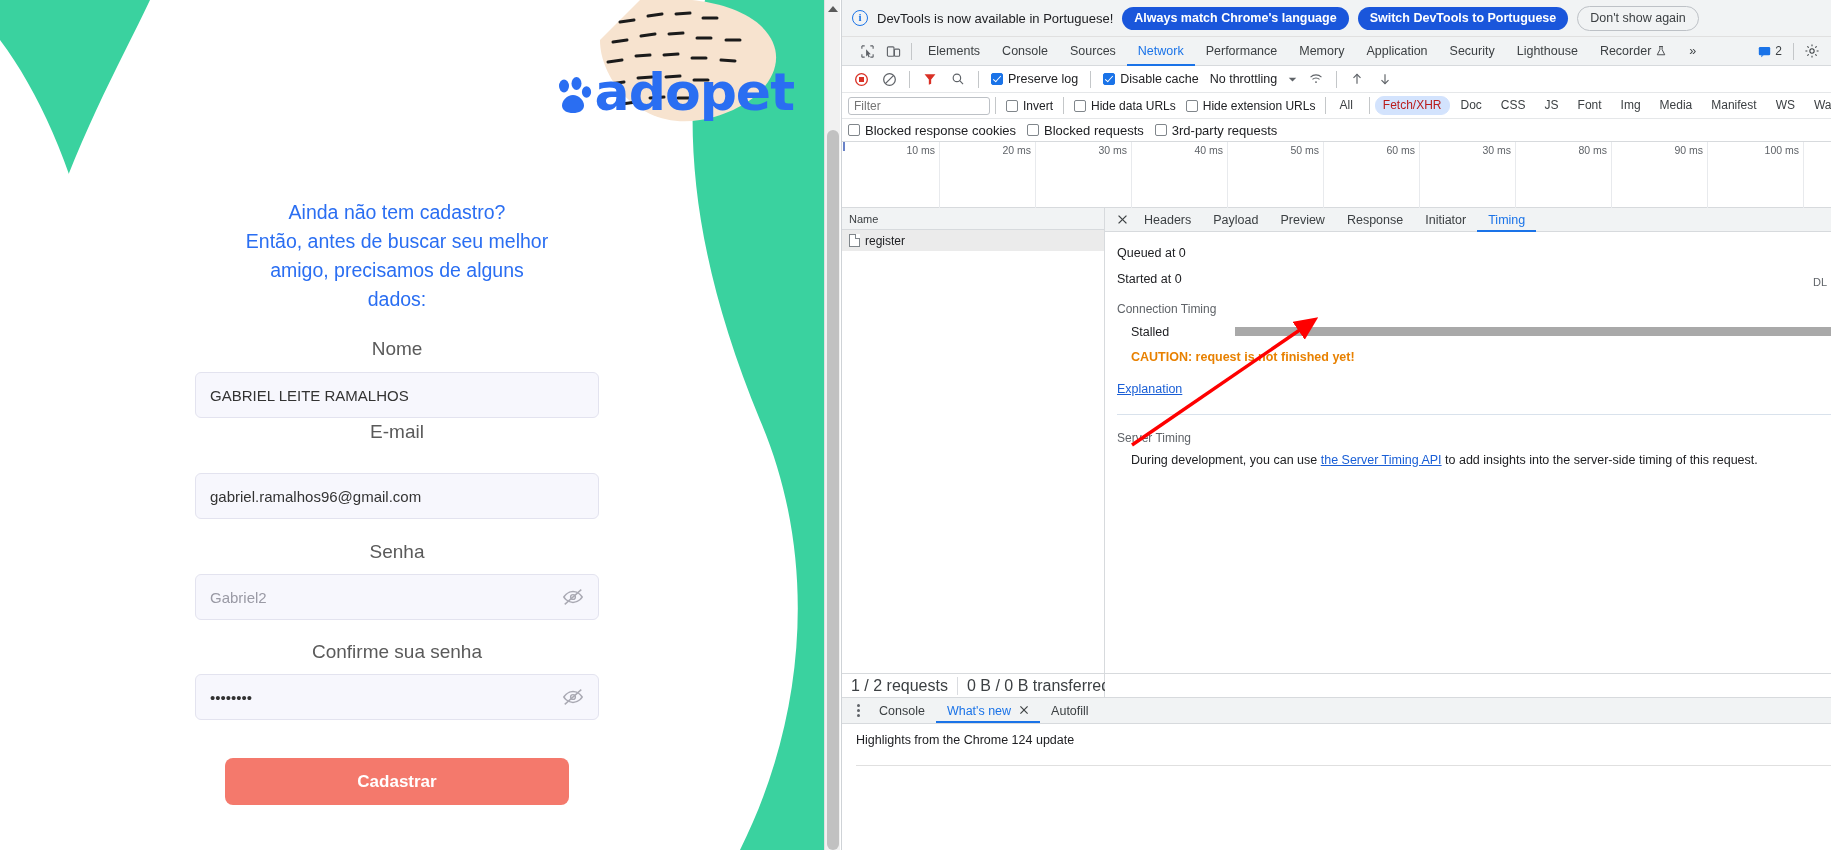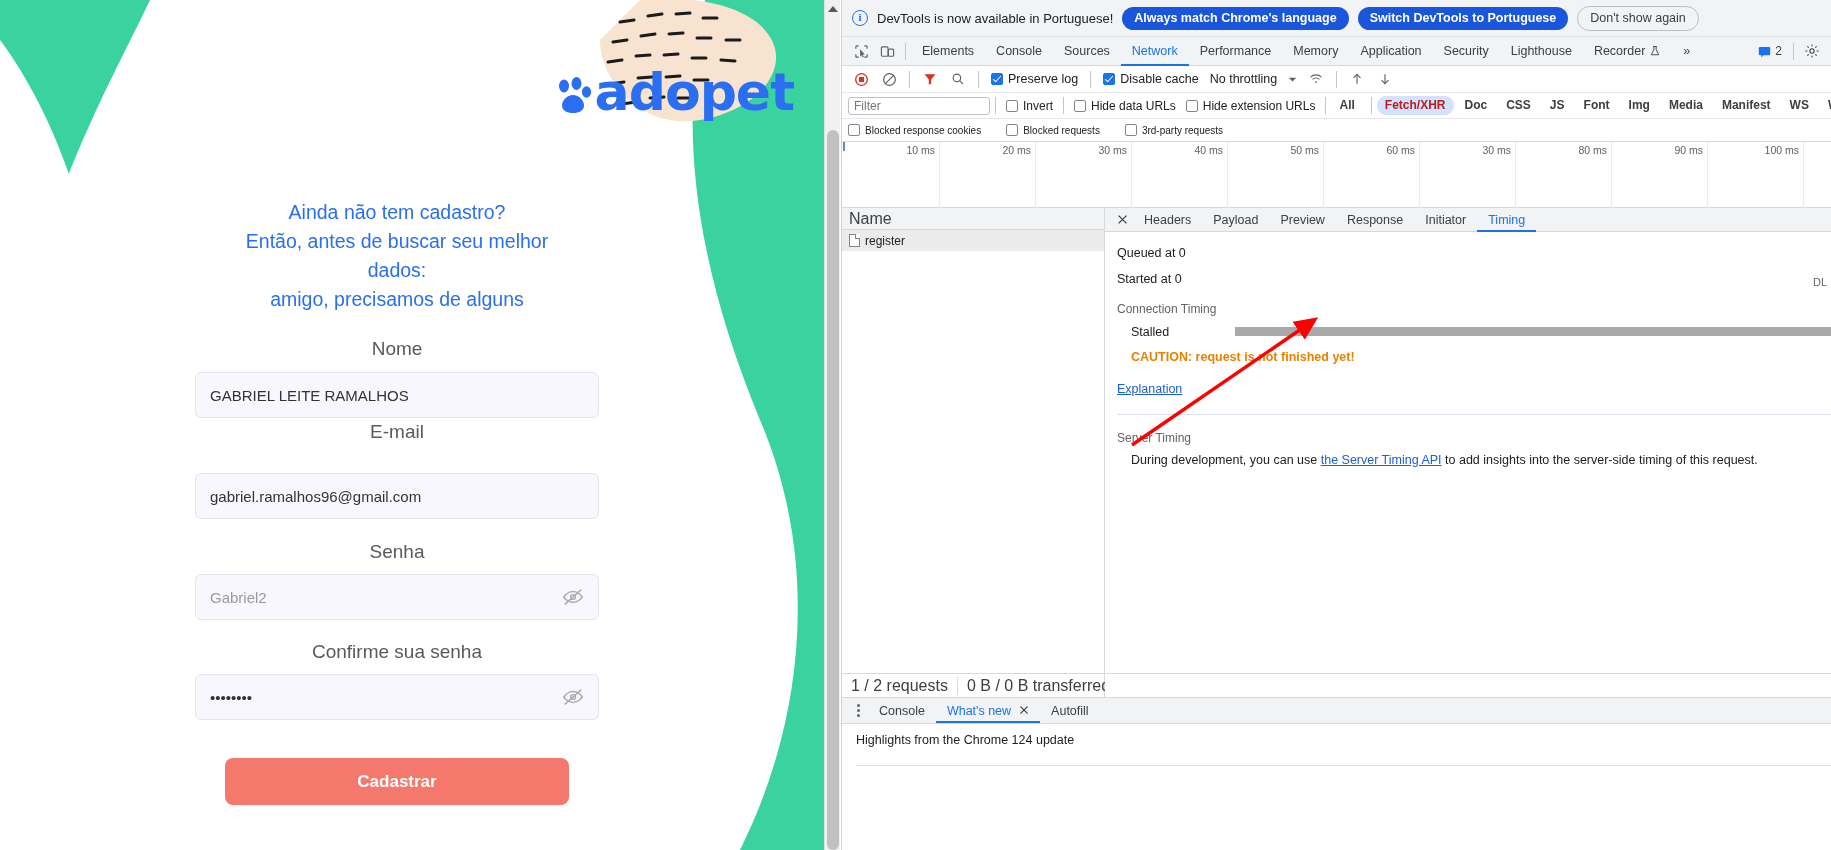--- a/index.html
+++ b/index.html
@@ -99,21 +99,21 @@
   .pill {
     border-radius: 14px; padding: 3px 12px 4px; font-size: 12.5px;
     cursor: pointer; white-space: nowrap; line-height: 16px;
   }
   .pill.primary { background: #1a56db; color: #fff; font-weight: bold; border: none; }
   .pill.ghost { background: transparent; color: #3c4043; border: 1px solid #bdc1c6; }
 
   
   #dt-tabbar {
     height: 29px; background: #f1f3f4; border-bottom: 1px solid #d7dadd;
-    padding-left: 6px; font-size: 12.5px; gap: 0;
+    padding-left: 12px; font-size: 12.5px; gap: 0;
   }
   .dt-tab {
     padding: 0 11px; height: 29px; line-height: 29px; color: #3c4043; cursor: pointer;
     white-space: nowrap;
   }
   .dt-tab.active { color: #1a73e8; box-shadow: inset 0 -2px 0 #1a73e8; }
   .tb-icon { width: 26px; height: 29px; display:flex; align-items:center; justify-content:center; cursor:pointer; }
   .vsep { width: 1px; height: 17px; background: #c4c7c9; margin: 0 5px; flex: 0 0 auto; }
 
   
@@ -140,48 +140,47 @@
   }
   #filter-input {
     width: 142px; height: 18px; border: 1px solid #bdc1c6; border-radius: 3px;
     padding: 0 5px; font-size: 12px; color: #5f6368; background: #fff;
     font-family: "Liberation Sans", sans-serif;
   }
   .chip {
     padding: 1px 7px 2px; border-radius: 9px; cursor: pointer;
     white-space: nowrap; color: #3c4043; font-size: 12px; margin-right: 3px;
     border: 1px solid transparent;
-    font-weight: bold;
   }
   .chip.on { background: #d3e3fd; color: #b91c1c; border-color: #d3e3fd; }
 
   
   #blocked-row {
     height: 23px; background: #fff; border-bottom: 1px solid #d7dadd;
-    padding-left: 6px; font-size: 10px; gap: 20px;
+    padding-left: 6px; font-size: 13px; gap: 6px;
   }
 
   
   #overview {
     height: 66px; background: #fff; border-bottom: 1px solid #d7dadd; position: relative;
   }
   #overview .tick {
     position: absolute; top: 0; height: 66px; border-right: 1px solid #e8eaed;
     font-size: 10.5px; color: #5f6368; text-align: right; padding-right: 4px; padding-top: 2px;
   }
   #overview .left-edge {
     position: absolute; left: 1px; top: 0; width: 2px; height: 9px; background: #6a83c8;
   }
 
   
   #panes { display: flex; height: 466px; border-bottom: 1px solid #d7dadd; }
   #req-pane { width: 263px; border-right: 1px solid #d7dadd; background: #fff; }
   #req-header {
     height: 22px; background: #f1f3f4; border-bottom: 1px solid #d7dadd;
-    display: flex; align-items: center; padding-left: 7px; font-size: 16px; color: #3c4043;
+    display: flex; align-items: center; padding-left: 7px; font-size: 11px; color: #3c4043;
   }
   .req-row {
     height: 21px; display: flex; align-items: center; gap: 5px;
     padding-left: 7px; font-size: 12px; background: #ebebeb; cursor: pointer;
   }
   .doc-icon { width: 11px; height: 13px; border: 1px solid #80868b; background: #fff; position: relative; flex:0 0 auto;}
   .doc-icon::after{ content:""; position:absolute; right:-1px; top:-1px; width:4px; height:4px; background:#fff; border-left:1px solid #80868b; border-bottom:1px solid #80868b;}
 
   #detail-pane { flex: 1; background: #fff; position: relative; overflow: hidden; }
   #detail-tabs {
@@ -276,22 +275,22 @@
             <ellipse cx="23.5" cy="7.5" rx="5" ry="6.5" fill="#2a6ef2"></ellipse>
             <ellipse cx="33.5" cy="16" rx="4.6" ry="5.8" fill="#2a6ef2"></ellipse>
             <path d="M20 19c6 0 11 5.5 11 10.5S26 37 20 37 9 34.5 9 29.5 14 19 20 19z" fill="#2a6ef2"></path>
           </svg>
         </span><span class="logo-text">adopet</span>
       </div>
 
       <div class="intro">
         <div>Ainda não tem cadastro?</div>
         <div>Então, antes de buscar seu melhor</div>
+        <div>amigo, precisamos de alguns</div>
         <div>dados:</div>
-        <div>amigo, precisamos de alguns</div>
       </div>
 
       <div class="field-label" style="top:338px">Nome</div>
       <div class="input-box" style="top:372px">
         <span>GABRIEL LEITE RAMALHOS</span>
       </div>
 
       <div class="field-label" style="top:421px">E-mail</div>
       <div class="input-box" style="top:473px">
         <span>gabriel.ramalhos96@gmail.com</span>

